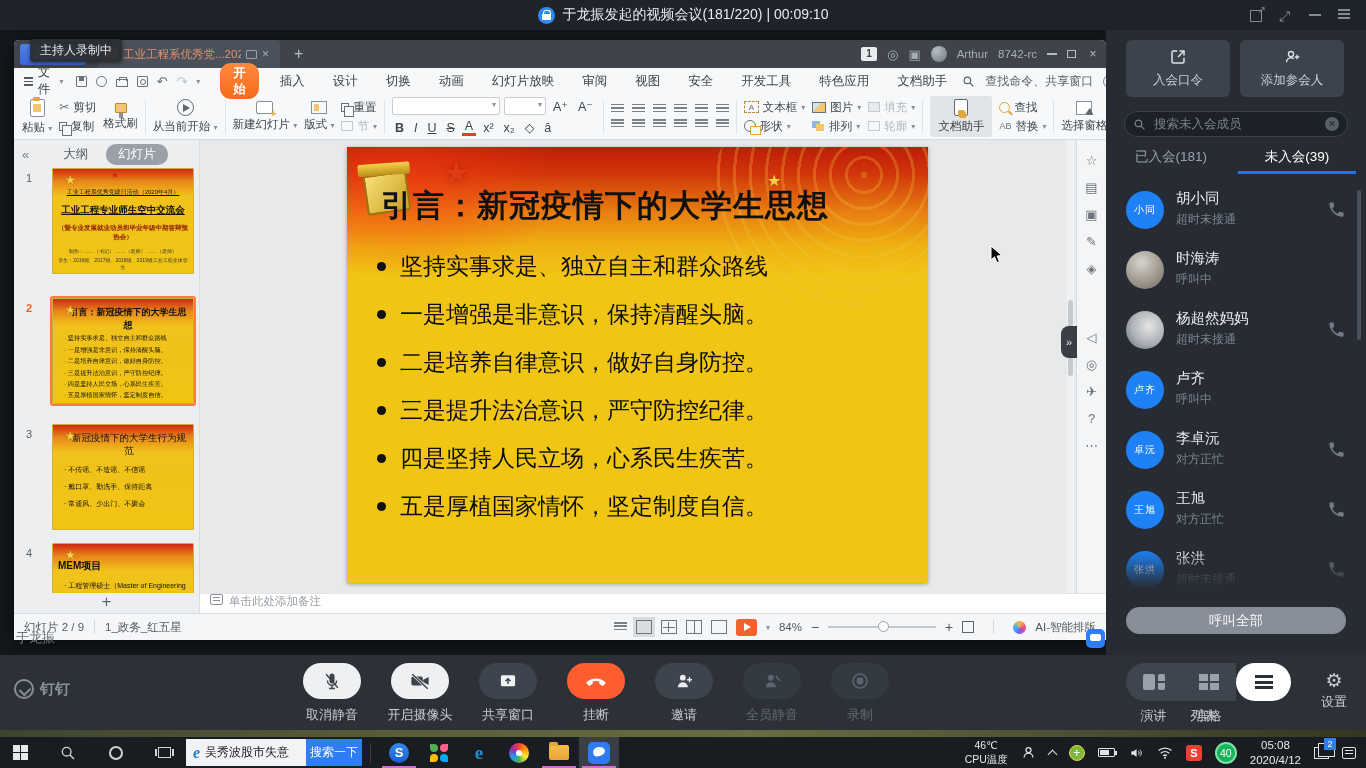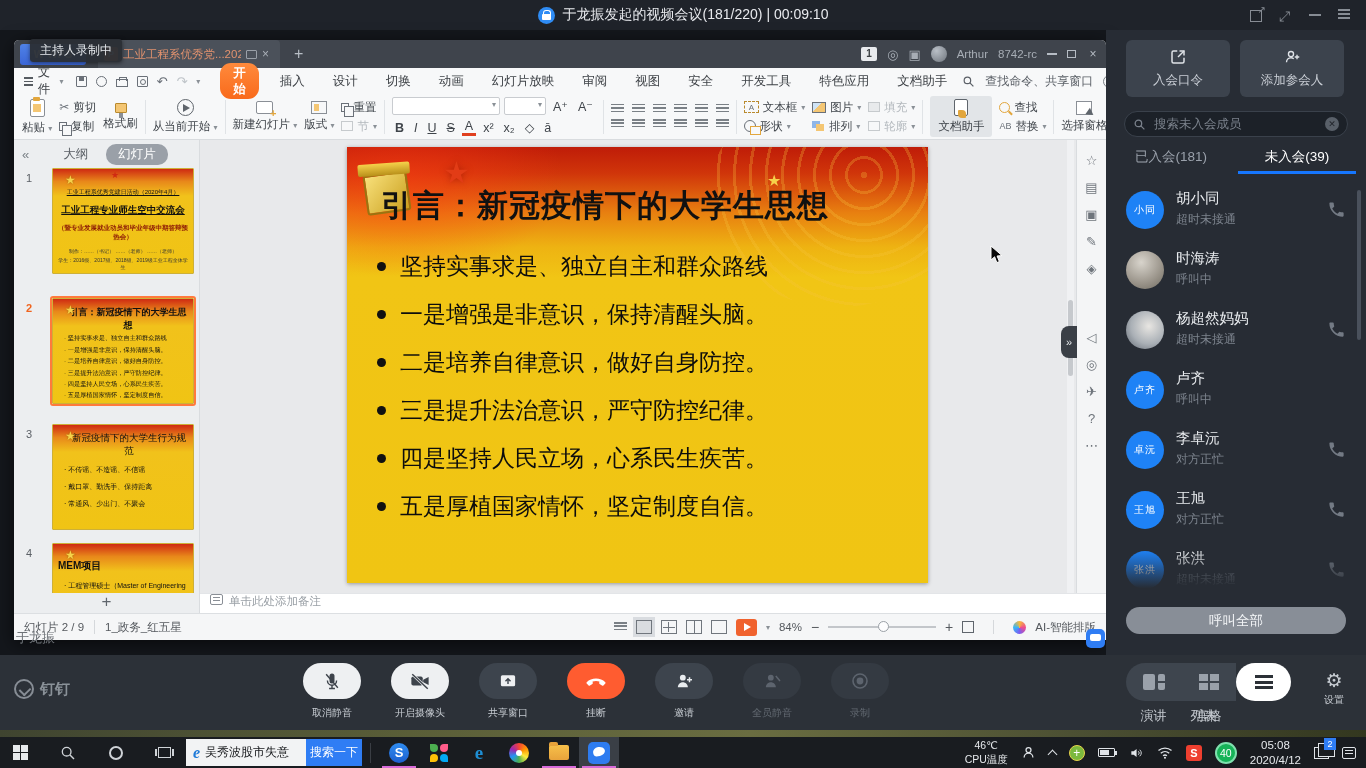--- a/index.html
+++ b/index.html
@@ -207,21 +207,21 @@
   .meetbar{position:absolute;left:0;top:655px;width:1366px;height:75px;background:#2c3138;}
   .brand{position:absolute;left:14px;top:24px;display:flex;align-items:center;gap:6px;color:#8a9198;font-size:15px;font-weight:bold;}
   .brand-ic{width:20px;height:20px;border-radius:50%;border:2px solid #878d95;position:relative;}
   .brand-ic::after{content:"";position:absolute;left:4px;top:5px;width:8px;height:6px;border-left:2px solid #878d95;border-bottom:2px solid #878d95;transform:rotate(-45deg);}
   .ctrl{position:absolute;top:8px;width:88px;text-align:center;}
   .pill{width:58px;height:36px;border-radius:18px;margin:0 auto;display:flex;align-items:center;justify-content:center;}
   .pill-light{background:#eef0f2;}
   .pill-dark{background:#3d444d;}
   .pill-red{background:#ff5c30;}
   .pill-dis{background:#343a42;}
-  .ctrl-label{margin-top:7px;font-size:10px;color:#c6cbd1;}
+  .ctrl-label{margin-top:7px;font-size:13px;color:#c6cbd1;}
   .lbl-dis{color:#626971;}
   .views{position:absolute;left:1126px;top:8px;display:flex;}
   .vseg{width:55px;height:38px;background:#3e454e;display:flex;align-items:center;justify-content:center;}
   .vseg:first-child{border-radius:19px 0 0 19px;}
   .vseg-act{background:#fff;border-radius:19px;}
   .vlbl{position:absolute;top:52px;font-size:13px;color:#c6cbd1;width:55px;text-align:center;}
   .iv-speaker{width:22px;height:16px;position:relative;}
   .iv-speaker::before{content:"";position:absolute;left:0;top:0;width:12px;height:16px;background:#9aa1aa;border-radius:2px;}
   .iv-speaker::after{content:"";position:absolute;right:0;top:0;width:7px;height:16px;background:linear-gradient(#9aa1aa 0 7px,transparent 7px 9px,#9aa1aa 9px 16px);border-radius:2px;}
   .iv-grid{width:20px;height:16px;background:conic-gradient(#9aa1aa 0 100%);-webkit-mask:linear-gradient(#fff,#fff);background:linear-gradient(#9aa1aa,#9aa1aa) 0 0/9px 7px no-repeat,linear-gradient(#9aa1aa,#9aa1aa) 11px 0/9px 7px no-repeat,linear-gradient(#9aa1aa,#9aa1aa) 0 9px/9px 7px no-repeat,linear-gradient(#9aa1aa,#9aa1aa) 11px 9px/9px 7px no-repeat;}

